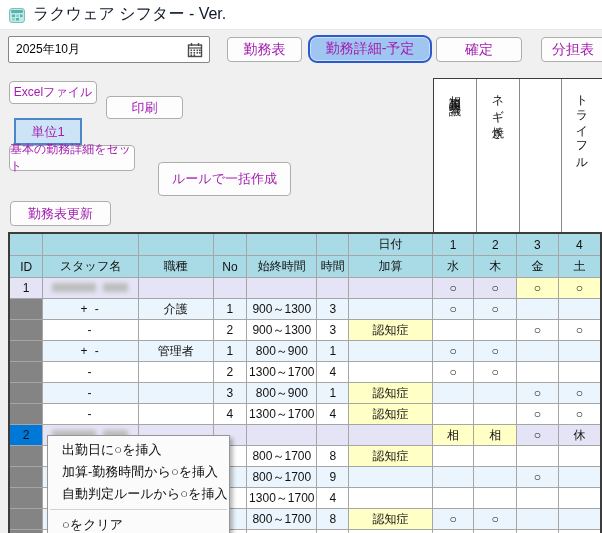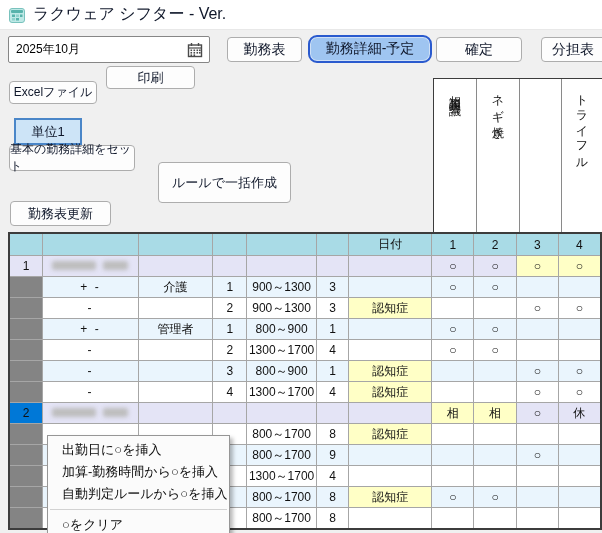--- a/index.html
+++ b/index.html
@@ -9,21 +9,21 @@
     -webkit-font-smoothing:antialiased;
   }
   
   .titlebar{position:absolute;left:0;top:0;width:602px;height:30px;background:#ffffff;
     display:flex;align-items:center;border-bottom:1px solid #e8e8e8;box-sizing:border-box}
   .appicon{width:16px;height:16px;margin:0 8px 0 9px;flex:0 0 auto}
   .wtitle{font-size:16px;color:#0f172a}
   
   .btn{position:absolute;box-sizing:border-box;background:#fdfdfd;border:1px solid #adadad;
     border-radius:4px;display:flex;align-items:center;justify-content:center;
-    font-size:13px;color:#0f172a;cursor:default}
+    font-size:13px;color:#a21caf;cursor:default}
   .btn-lg{font-size:14px}
   .btn-sel{background:#9fc5f1;border:2px solid #2a5ace;border-radius:9px;
     box-shadow:inset 0 0 0 1px #cfe0f6}
   .btn-unit{background:#cde4f7;border:2px solid #4a86c8;border-radius:0}
   
   .dateinput{position:absolute;left:8px;top:36px;width:202px;height:27px;background:#fff;
     border:1px solid #868686;border-radius:2px;box-sizing:border-box;display:flex;align-items:center}
   .dateinput .val{font-size:12px;color:#000;padding-left:7px;flex:1}
   .calbtn{width:18px;height:18px;margin-right:5px;display:flex;align-items:center;justify-content:center}
   
@@ -100,26 +100,26 @@
     </svg>
   </span>
 </div>
 
 <div class="btn btn-lg" style="left:227px;top:37px;width:75px;height:25px">勤務表</div>
 <div class="btn btn-lg btn-sel" style="left:308px;top:35px;width:124px;height:28px">勤務詳細-予定</div>
 <div class="btn btn-lg" style="left:436px;top:37px;width:86px;height:25px">確定</div>
 <div class="btn btn-lg" style="left:541px;top:37px;width:70px;height:25px;justify-content:flex-start;padding-left:10px">分担表</div>
 
 <div class="btn" style="left:9px;top:81px;width:88px;height:23px;font-size:12px">Excelファイル</div>
-<div class="btn" style="left:106px;top:66px;width:89px;height:23px">印刷</div>
+<div class="btn" style="left:106px;top:96px;width:77px;height:23px">印刷</div>
 
 <div class="btn btn-unit" style="left:14px;top:118px;width:68px;height:27px">単位1</div>
 
 <div class="btn" style="left:9px;top:145px;width:126px;height:26px;font-size:12px">基本の勤務詳細をセット</div>
-<div class="btn" style="left:158px;top:162px;width:133px;height:41px">ルールで一括作成</div>
+<div class="btn" style="left:158px;top:162px;width:133px;height:34px">ルールで一括作成</div>
 
 <div class="btn" style="left:10px;top:201px;width:101px;height:25px">勤務表更新</div>
 
 <div class="evbox">
     <div class="evcol">
       <span class="vtext">相談員会議</span>
     </div>
     <div class="evcol">
       <span class="vtext">ネギ焼き</span>
     </div>
@@ -152,20 +152,33 @@
         <td></td>
         <td></td>
         <td></td>
         <td></td>
         <td>日付</td>
         <td class="dayl">1</td>
         <td>2</td>
         <td>3</td>
         <td>4</td>
       </tr>
+      <tr>
+        <td>ID</td>
+        <td>スタッフ名</td>
+        <td>職種</td>
+        <td>No</td>
+        <td>始終時間</td>
+        <td>時間</td>
+        <td>加算</td>
+        <td class="dayl">水</td>
+        <td>木</td>
+        <td>金</td>
+        <td>土</td>
+      </tr>
     </thead>
     <tbody>
       <tr>
         <td class="lav">1</td>
         <td class="lav name">
           <div class="blur"></div>
           <div class="blur b2"></div>
         </td>
         <td class="lav"></td>
         <td class="lav"></td>

